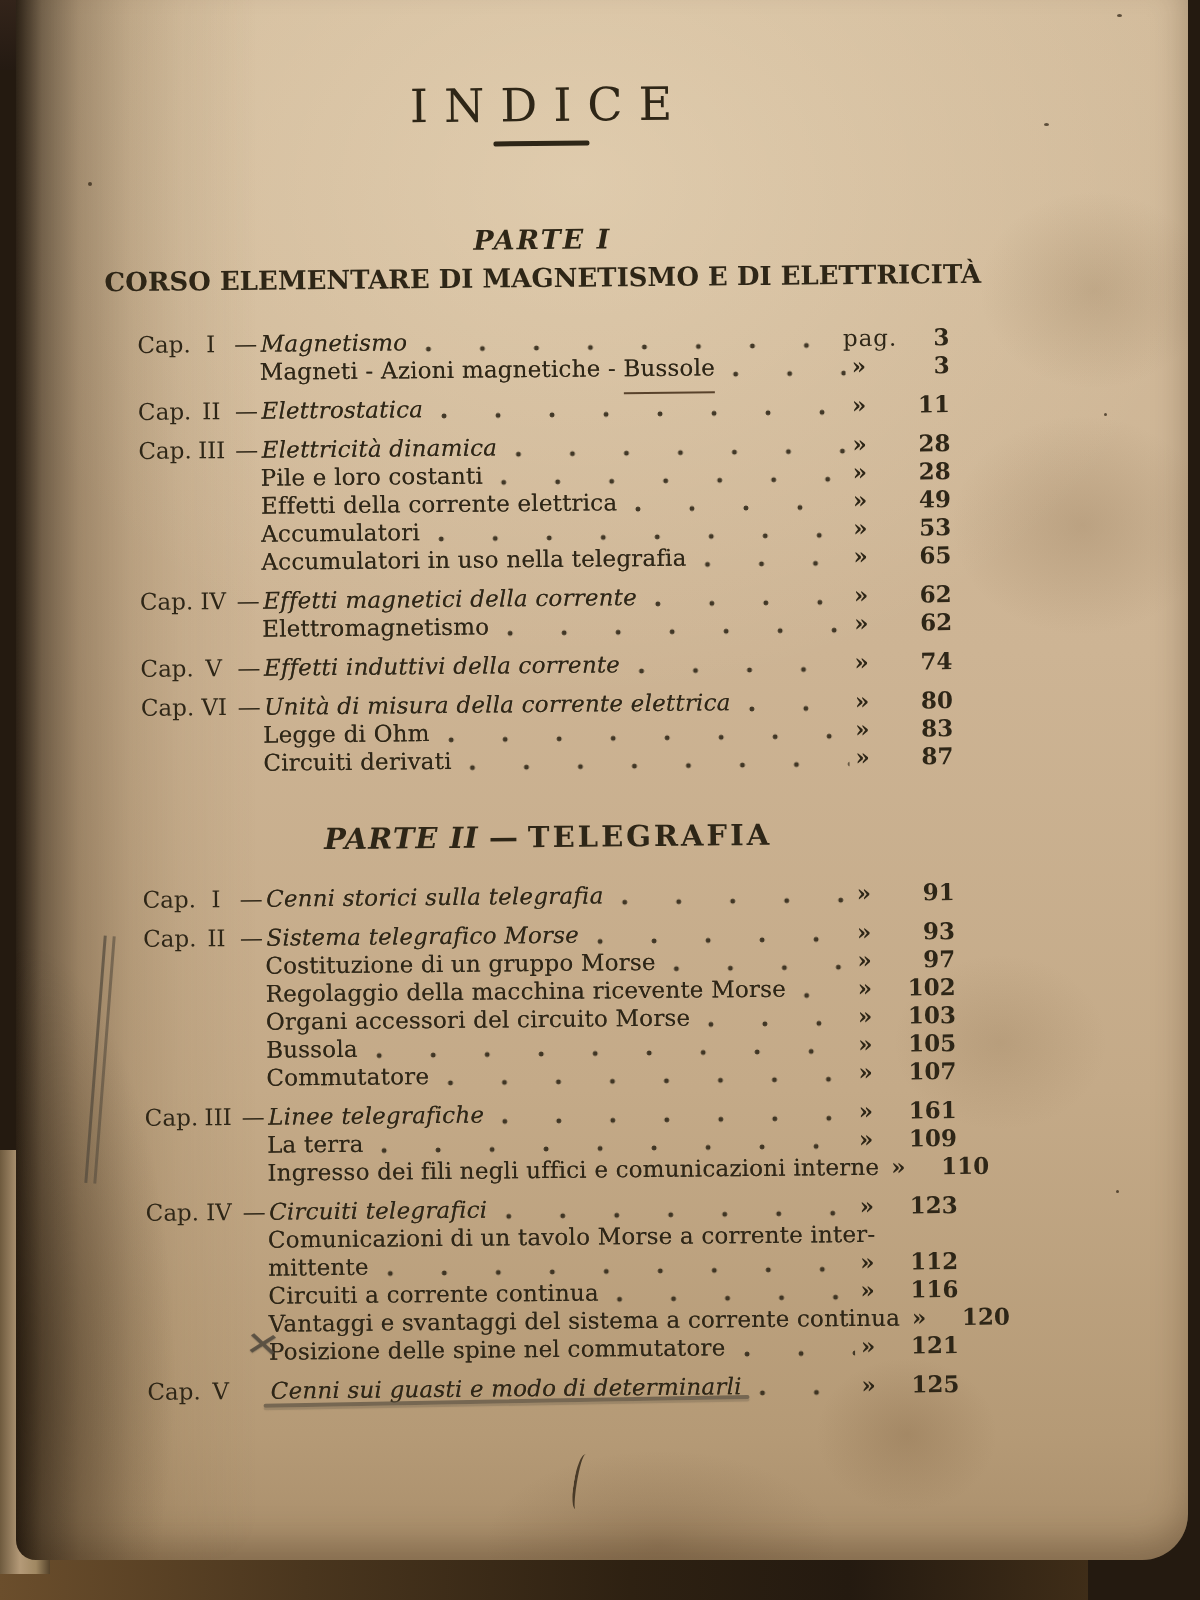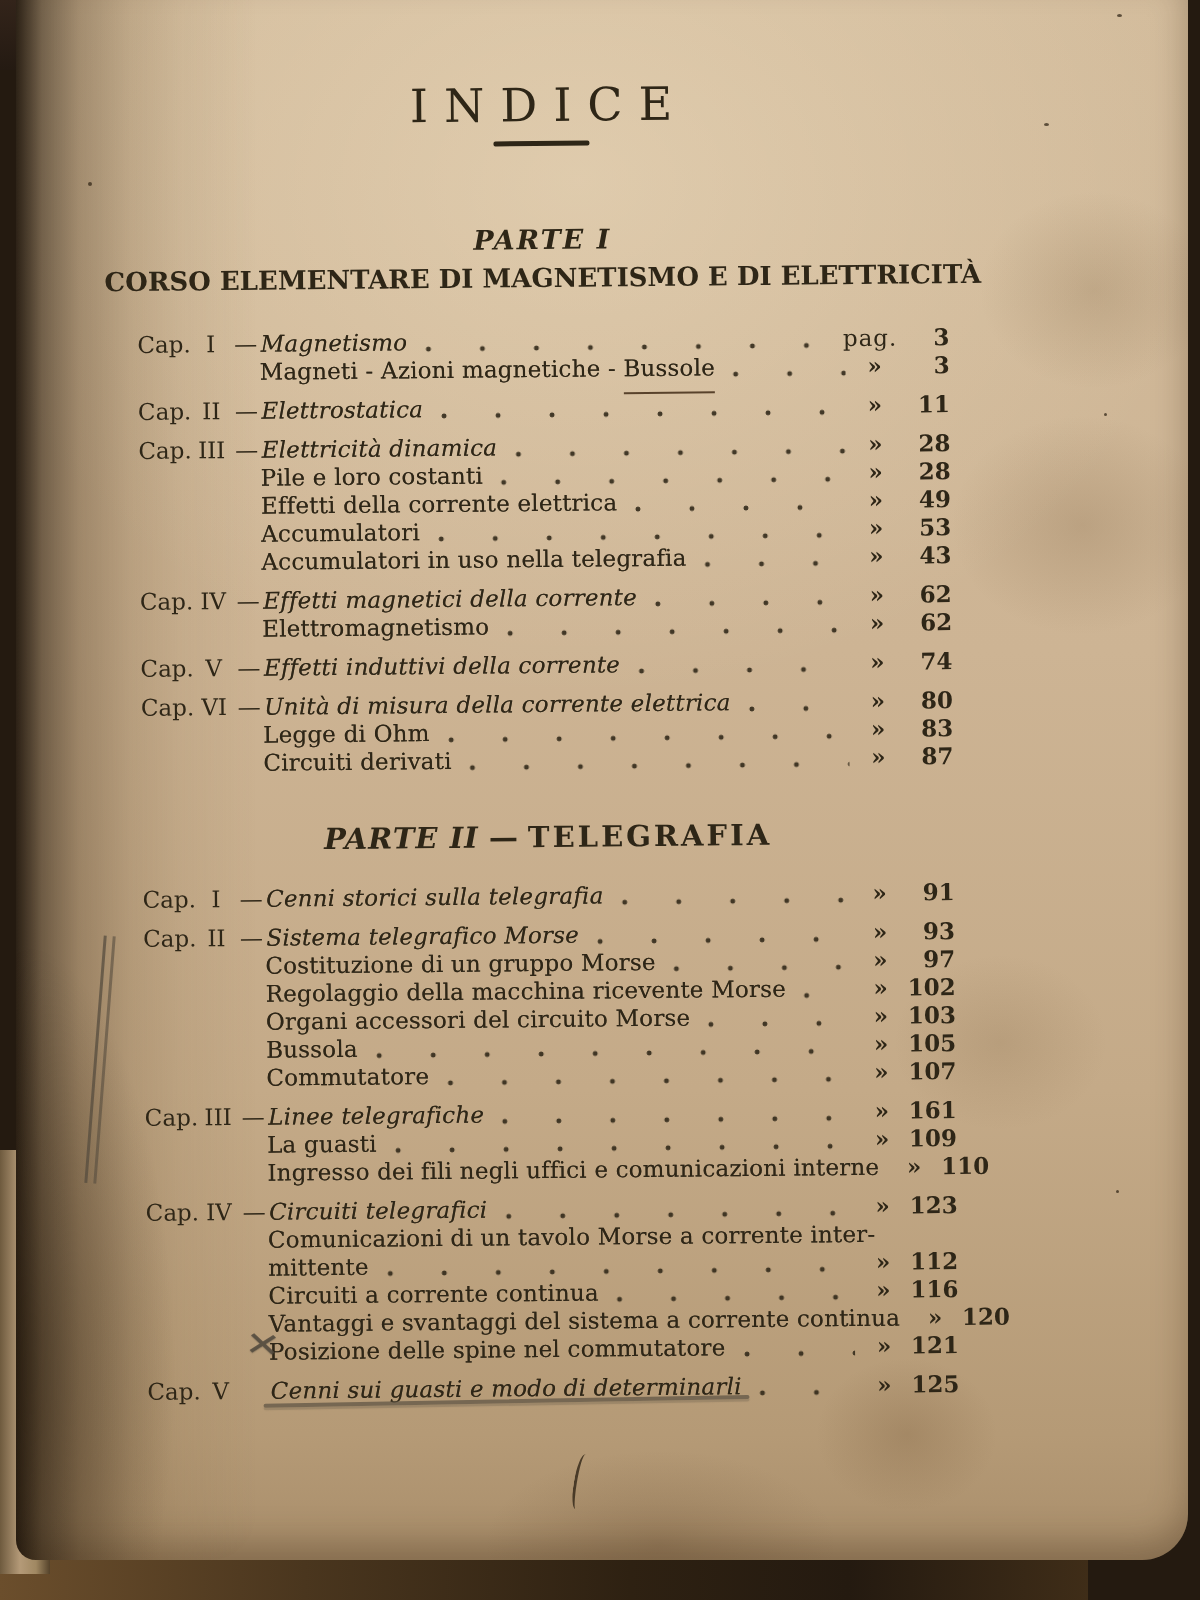--- a/index.html
+++ b/index.html
@@ -92,21 +92,21 @@
   .rn{flex:0 0 40px;text-align:center;}
   .dsh{flex:0 0 30px;text-align:center;}
   .ttl{white-space:nowrap;letter-spacing:0.2px;text-shadow:0 0 0.4px rgba(46,38,23,0.7);}
   .ttl.it{font-style:italic;}
   .uw{border-bottom:2px solid rgba(66,44,22,0.85);padding-bottom:11px;}
   .ldr{flex:1 1 auto;min-width:0;height:28px;margin:0 6px;align-self:stretch;}
   .ldr.dots{
     background-image:radial-gradient(circle at 3px 14px, rgba(46,38,23,0.88) 2.1px, transparent 2.8px);
     background-size:54px 28px;background-repeat:repeat-x;background-position:12px 7px;
   }
-  .mk{flex:0 0 46px;text-align:center;font-weight:700;}
+  .mk{flex:0 0 46px;font-weight:700;}
   .mk.pag{font-weight:400;letter-spacing:1px;}
   .pg{flex:0 0 52px;text-align:right;font-weight:700;}
 
   
   .px{
     position:absolute;left:102px;top:-7px;font-size:33px;font-weight:700;
     font-family:"DejaVu Sans","Liberation Sans",sans-serif;
     color:rgba(82,74,62,0.85);transform:rotate(6deg) scaleX(1.3);
     text-shadow:0 1px 1px rgba(82,74,62,0.4);
   }
@@ -232,21 +232,21 @@
           </div>
           <div class="row">
             <span class="lbl">
               <span class="cap"></span>
               <span class="rn"></span>
               <span class="dsh"></span>
             </span>
             <span class="ttl">Accumulatori in uso nella telegrafia</span>
             <span class="ldr dots"></span>
             <span class="mk">»</span>
-            <span class="pg">43</span>
+            <span class="pg">65</span>
           </div>
           <div class="row chapter">
             <span class="lbl">
               <span class="cap">Cap.</span>
               <span class="rn">IV</span>
               <span class="dsh">—</span>
             </span>
             <span class="ttl it">Effetti magnetici della corrente</span>
             <span class="ldr dots"></span>
             <span class="mk">»</span>
@@ -403,21 +403,21 @@
             <span class="ldr dots"></span>
             <span class="mk">»</span>
             <span class="pg">161</span>
           </div>
           <div class="row">
             <span class="lbl">
               <span class="cap"></span>
               <span class="rn"></span>
               <span class="dsh"></span>
             </span>
-            <span class="ttl">La guasti</span>
+            <span class="ttl">La terra</span>
             <span class="ldr dots"></span>
             <span class="mk">»</span>
             <span class="pg">109</span>
           </div>
           <div class="row">
             <span class="lbl">
               <span class="cap"></span>
               <span class="rn"></span>
               <span class="dsh"></span>
             </span>

